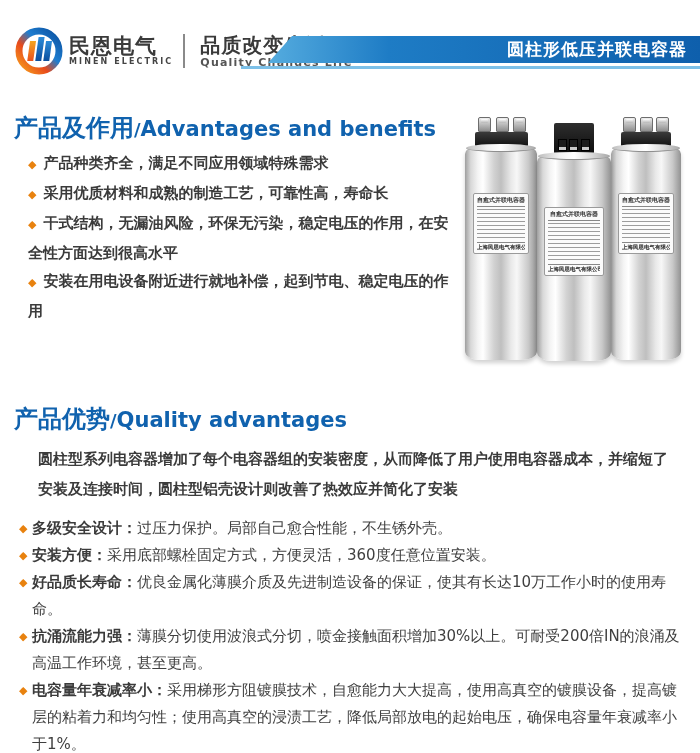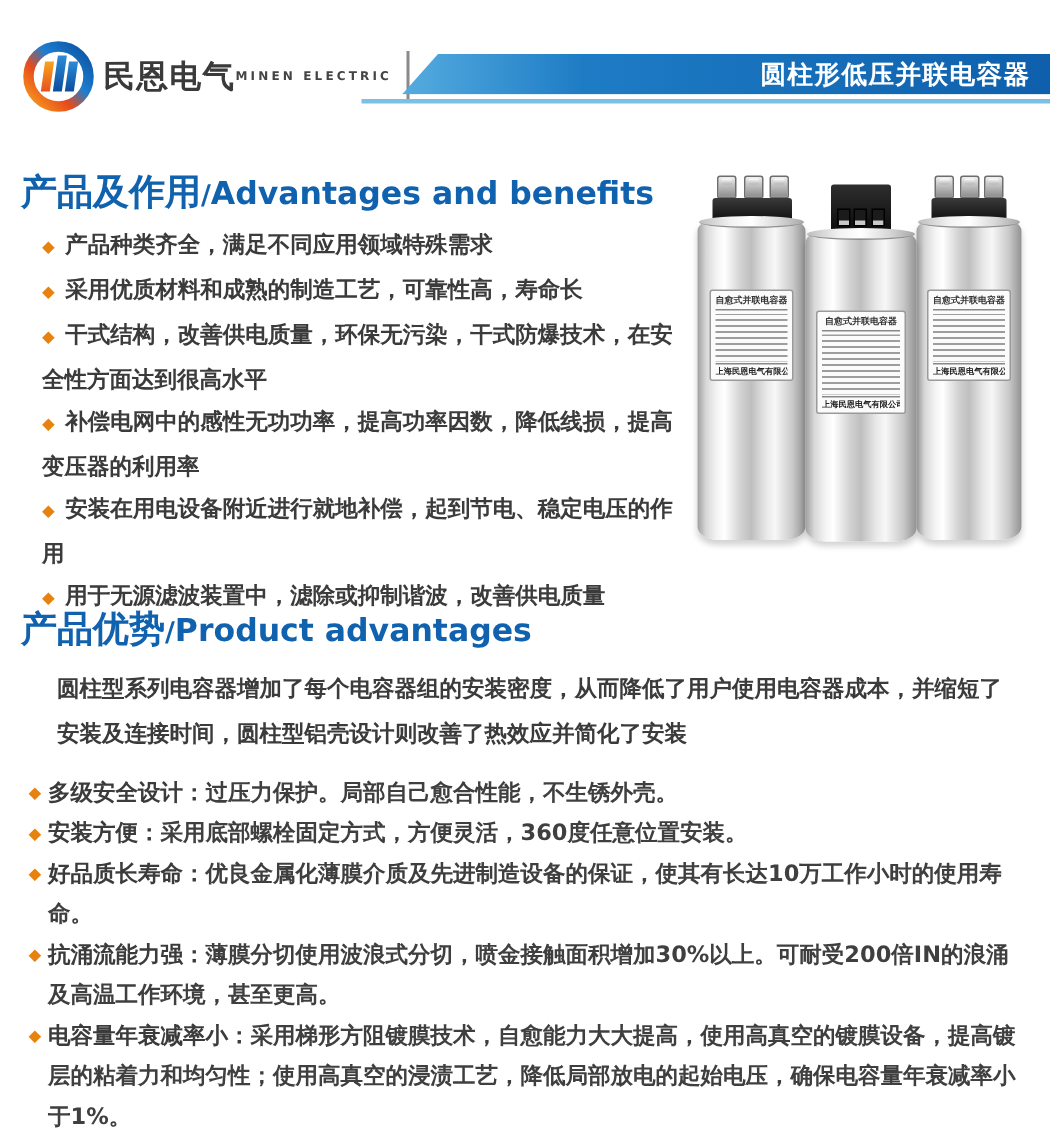--- a/index.html
+++ b/index.html
@@ -14,21 +14,21 @@
   *{margin:0;padding:0;box-sizing:border-box;}
   html,body{background:#fff;}
   body{
     width:700px;height:753px;position:relative;overflow:hidden;
     font-family:"DejaVu Sans","Liberation Sans",sans-serif;
     color:var(--text-dark);
   }
   
   .brand-row{position:absolute;left:14px;top:26px;display:flex;align-items:center;height:50px;}
   .logo-icon{width:50px;height:48px;flex:0 0 auto;}
-  .brand-text{margin-left:5px;display:flex;justify-content:center;align-items:center;}
+  .brand-text{margin-left:5px;display:flex;flex-direction:column;justify-content:center;}
   .brand-cn{font-size:21px;font-weight:700;color:#3a3a3a;letter-spacing:1px;line-height:22px;white-space:nowrap;}
   .brand-en{font-size:8px;font-weight:700;color:#444;letter-spacing:2.1px;line-height:10px;white-space:nowrap;}
   .brand-divider{width:2px;height:34px;background:#8a8a8a;margin:0 10px;}
   .slogan-cn{font-size:20px;font-weight:700;color:#3a3a3a;letter-spacing:1px;line-height:22px;white-space:nowrap;}
   .slogan-en{font-size:11px;font-weight:600;color:#555;letter-spacing:1.2px;line-height:13px;white-space:nowrap;}
   .banner{
     position:absolute;top:36px;right:0;width:432px;height:27px;
     background:linear-gradient(90deg,var(--banner-blue-light) 0%,var(--banner-blue-mid) 28%,var(--banner-blue-dark) 100%);
     clip-path:polygon(24px 0,100% 0,100% 100%,0 100%);
     display:flex;align-items:center;justify-content:flex-end;
@@ -80,21 +80,21 @@
   .label-footer{font-size:5.5px;font-weight:700;color:#222;text-align:center;white-space:nowrap;
     overflow:hidden;border-top:1px solid #888;margin-top:1px;padding-top:1px;}
   
   .advantages-intro{position:absolute;left:38px;top:444px;width:630px;
     font-size:15px;font-weight:700;line-height:30px;color:var(--text-dark);}
   .advantages-list{position:absolute;left:19px;top:515px;width:666px;list-style:none;
     font-size:15px;line-height:27px;color:var(--text-dark);}
   .advantages-list li{position:relative;padding-left:13px;}
   .advantages-list .bullet{position:absolute;left:0;top:0;}
   .adv-label{font-weight:700;}
-  .adv-text{font-weight:700;color:#3f3f3f;}
+  .adv-text{font-weight:400;color:#3f3f3f;}
 </style>
 </head>
 <body>
 
 <div class="brand-row">
   <svg class="logo-icon" viewBox="0 0 50 48">
     <defs>
       <linearGradient id="ringGrad" x1="0" y1="1" x2="1" y2="0">
         <stop offset="0" stop-color="#F7A21E"></stop>
         <stop offset="0.35" stop-color="#E84A1B"></stop>
@@ -133,24 +133,22 @@
 </div>
 <div class="banner-underline"></div>
 
 <div class="section-title" id="benefits-title">
   <span class="cn">产品及作用</span><span class="slash">/</span><span class="en">Advantages and benefits</span>
 </div>
 
 <ul class="benefits-list">
   <li><span class="bullet">◆</span><span>产品种类齐全，满足不同应用领域特殊需求</span></li>
   <li><span class="bullet">◆</span><span>采用优质材料和成熟的制造工艺，可靠性高，寿命长</span></li>
-  <li><span class="bullet">◆</span><span>干式结构，改善供电质量，环保无污染，干式防爆技术，在安全性方面达到很高水平</span></li>
-  <li><span class="bullet">◆</span><span>补偿电网中的感性无功功率，提高功率因数，降低线损，提高变压器的利用率</span></li>
+  <li><span class="bullet">◆</span><span>干式结构，无漏油风险，环保无污染，稳定电压的作用，在安全性方面达到很高水平</span></li>
   <li><span class="bullet">◆</span><span>安装在用电设备附近进行就地补偿，起到节电、稳定电压的作用</span></li>
-  <li><span class="bullet">◆</span><span>用于无源滤波装置中，滤除或抑制谐波，改善供电质量</span></li>
 </ul>
 
 <div class="product-figure">
 
   <div class="capacitor" style="left:17px;top:49px;width:72px;height:213px;z-index:1;">
     <div class="screws" style="left:13px;top:-30px;width:48px;">
       <div class="screw"></div>
       <div class="screw"></div>
       <div class="screw"></div>
     </div>
@@ -190,21 +188,21 @@
     <div class="cap-rim"></div>
     <div class="cap-label" style="top:52px;width:60px;">
       <div class="label-title">自愈式并联电容器</div>
       <div class="label-lines" style="height:40px;"></div>
       <div class="label-footer">上海民恩电气有限公司</div>
     </div>
   </div>
 </div>
 
 <div class="section-title" id="advantages-title">
-  <span class="cn">产品优势</span><span class="slash">/</span><span class="en">Product advantages</span>
+  <span class="cn">产品优势</span><span class="slash">/</span><span class="en">Quality advantages</span>
 </div>
 
 <p class="advantages-intro">圆柱型系列电容器增加了每个电容器组的安装密度，从而降低了用户使用电容器成本，并缩短了安装及连接时间，圆柱型铝壳设计则改善了热效应并简化了安装</p>
 
 <ul class="advantages-list">
   <li><span class="bullet">◆</span><span class="adv-label">多级安全设计：</span><span class="adv-text">过压力保护。局部自己愈合性能，不生锈外壳。</span></li>
   <li><span class="bullet">◆</span><span class="adv-label">安装方便：</span><span class="adv-text">采用底部螺栓固定方式，方便灵活，360度任意位置安装。</span></li>
   <li><span class="bullet">◆</span><span class="adv-label">好品质长寿命：</span><span class="adv-text">优良金属化薄膜介质及先进制造设备的保证，使其有长达10万工作小时的使用寿命。</span></li>
   <li><span class="bullet">◆</span><span class="adv-label">抗涌流能力强：</span><span class="adv-text">薄膜分切使用波浪式分切，喷金接触面积增加30%以上。可耐受200倍IN的浪涌及高温工作环境，甚至更高。</span></li>
   <li><span class="bullet">◆</span><span class="adv-label">电容量年衰减率小：</span><span class="adv-text">采用梯形方阻镀膜技术，自愈能力大大提高，使用高真空的镀膜设备，提高镀层的粘着力和均匀性；使用高真空的浸渍工艺，降低局部放电的起始电压，确保电容量年衰减率小于1%。</span></li>

